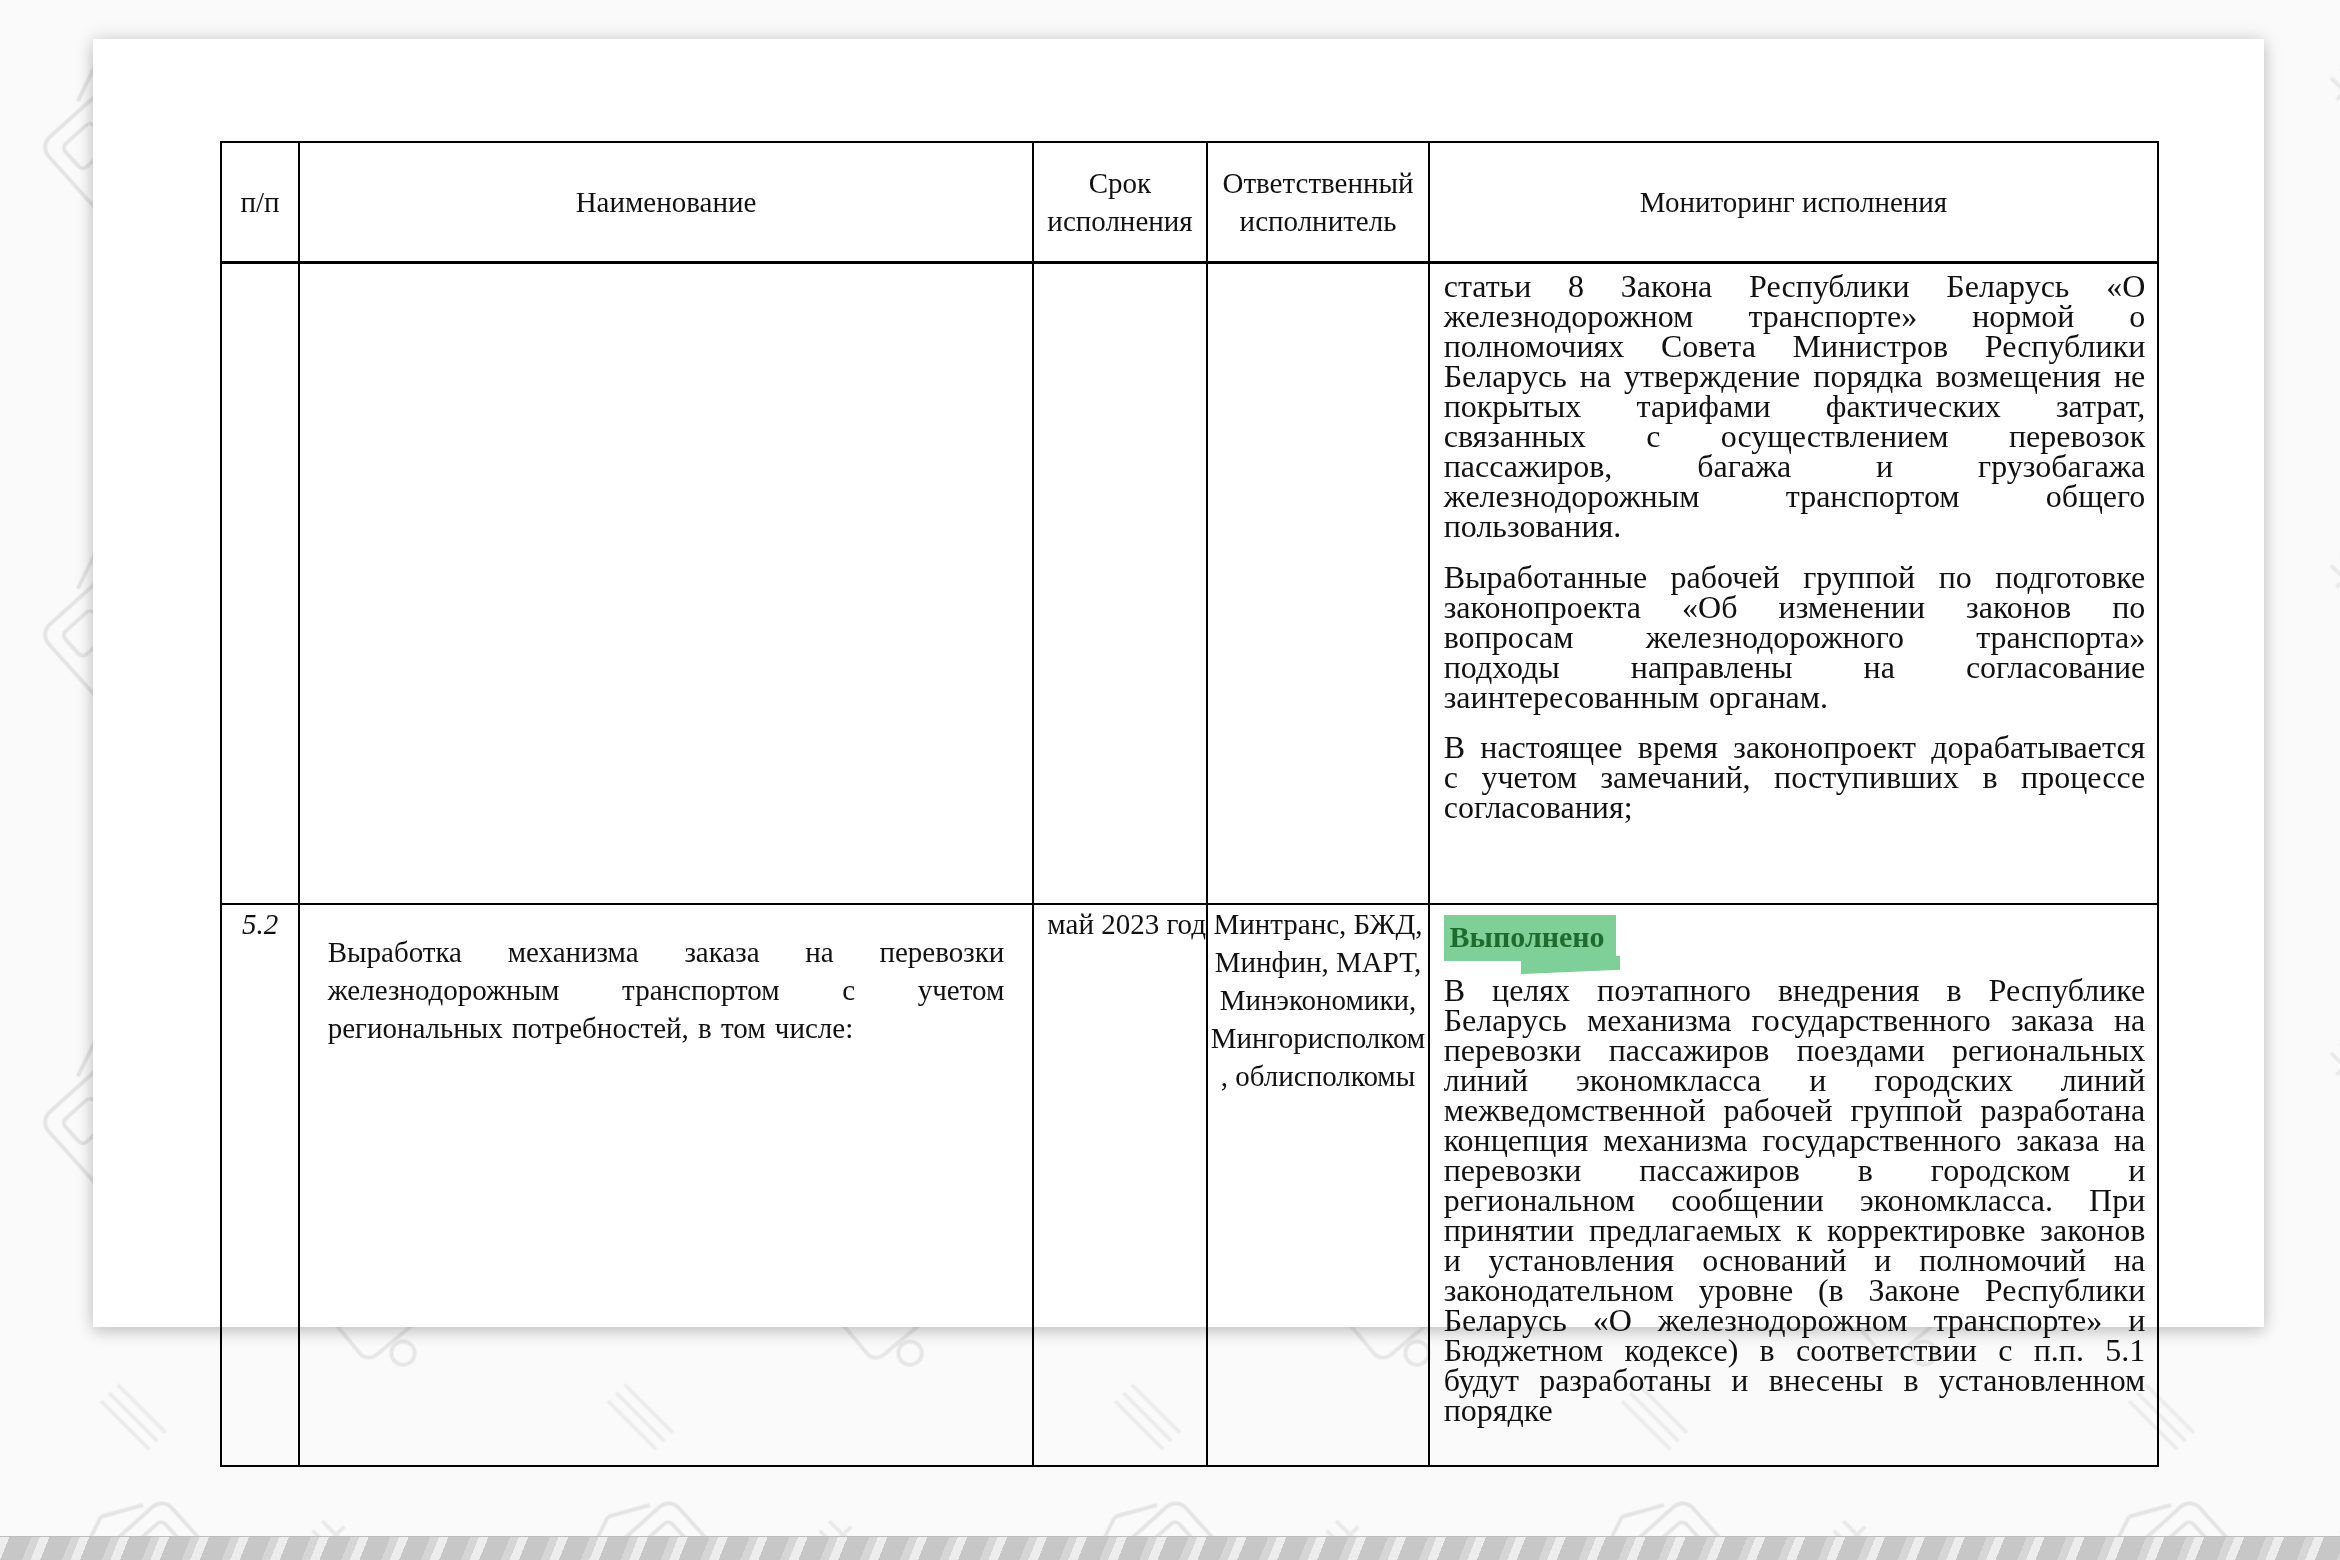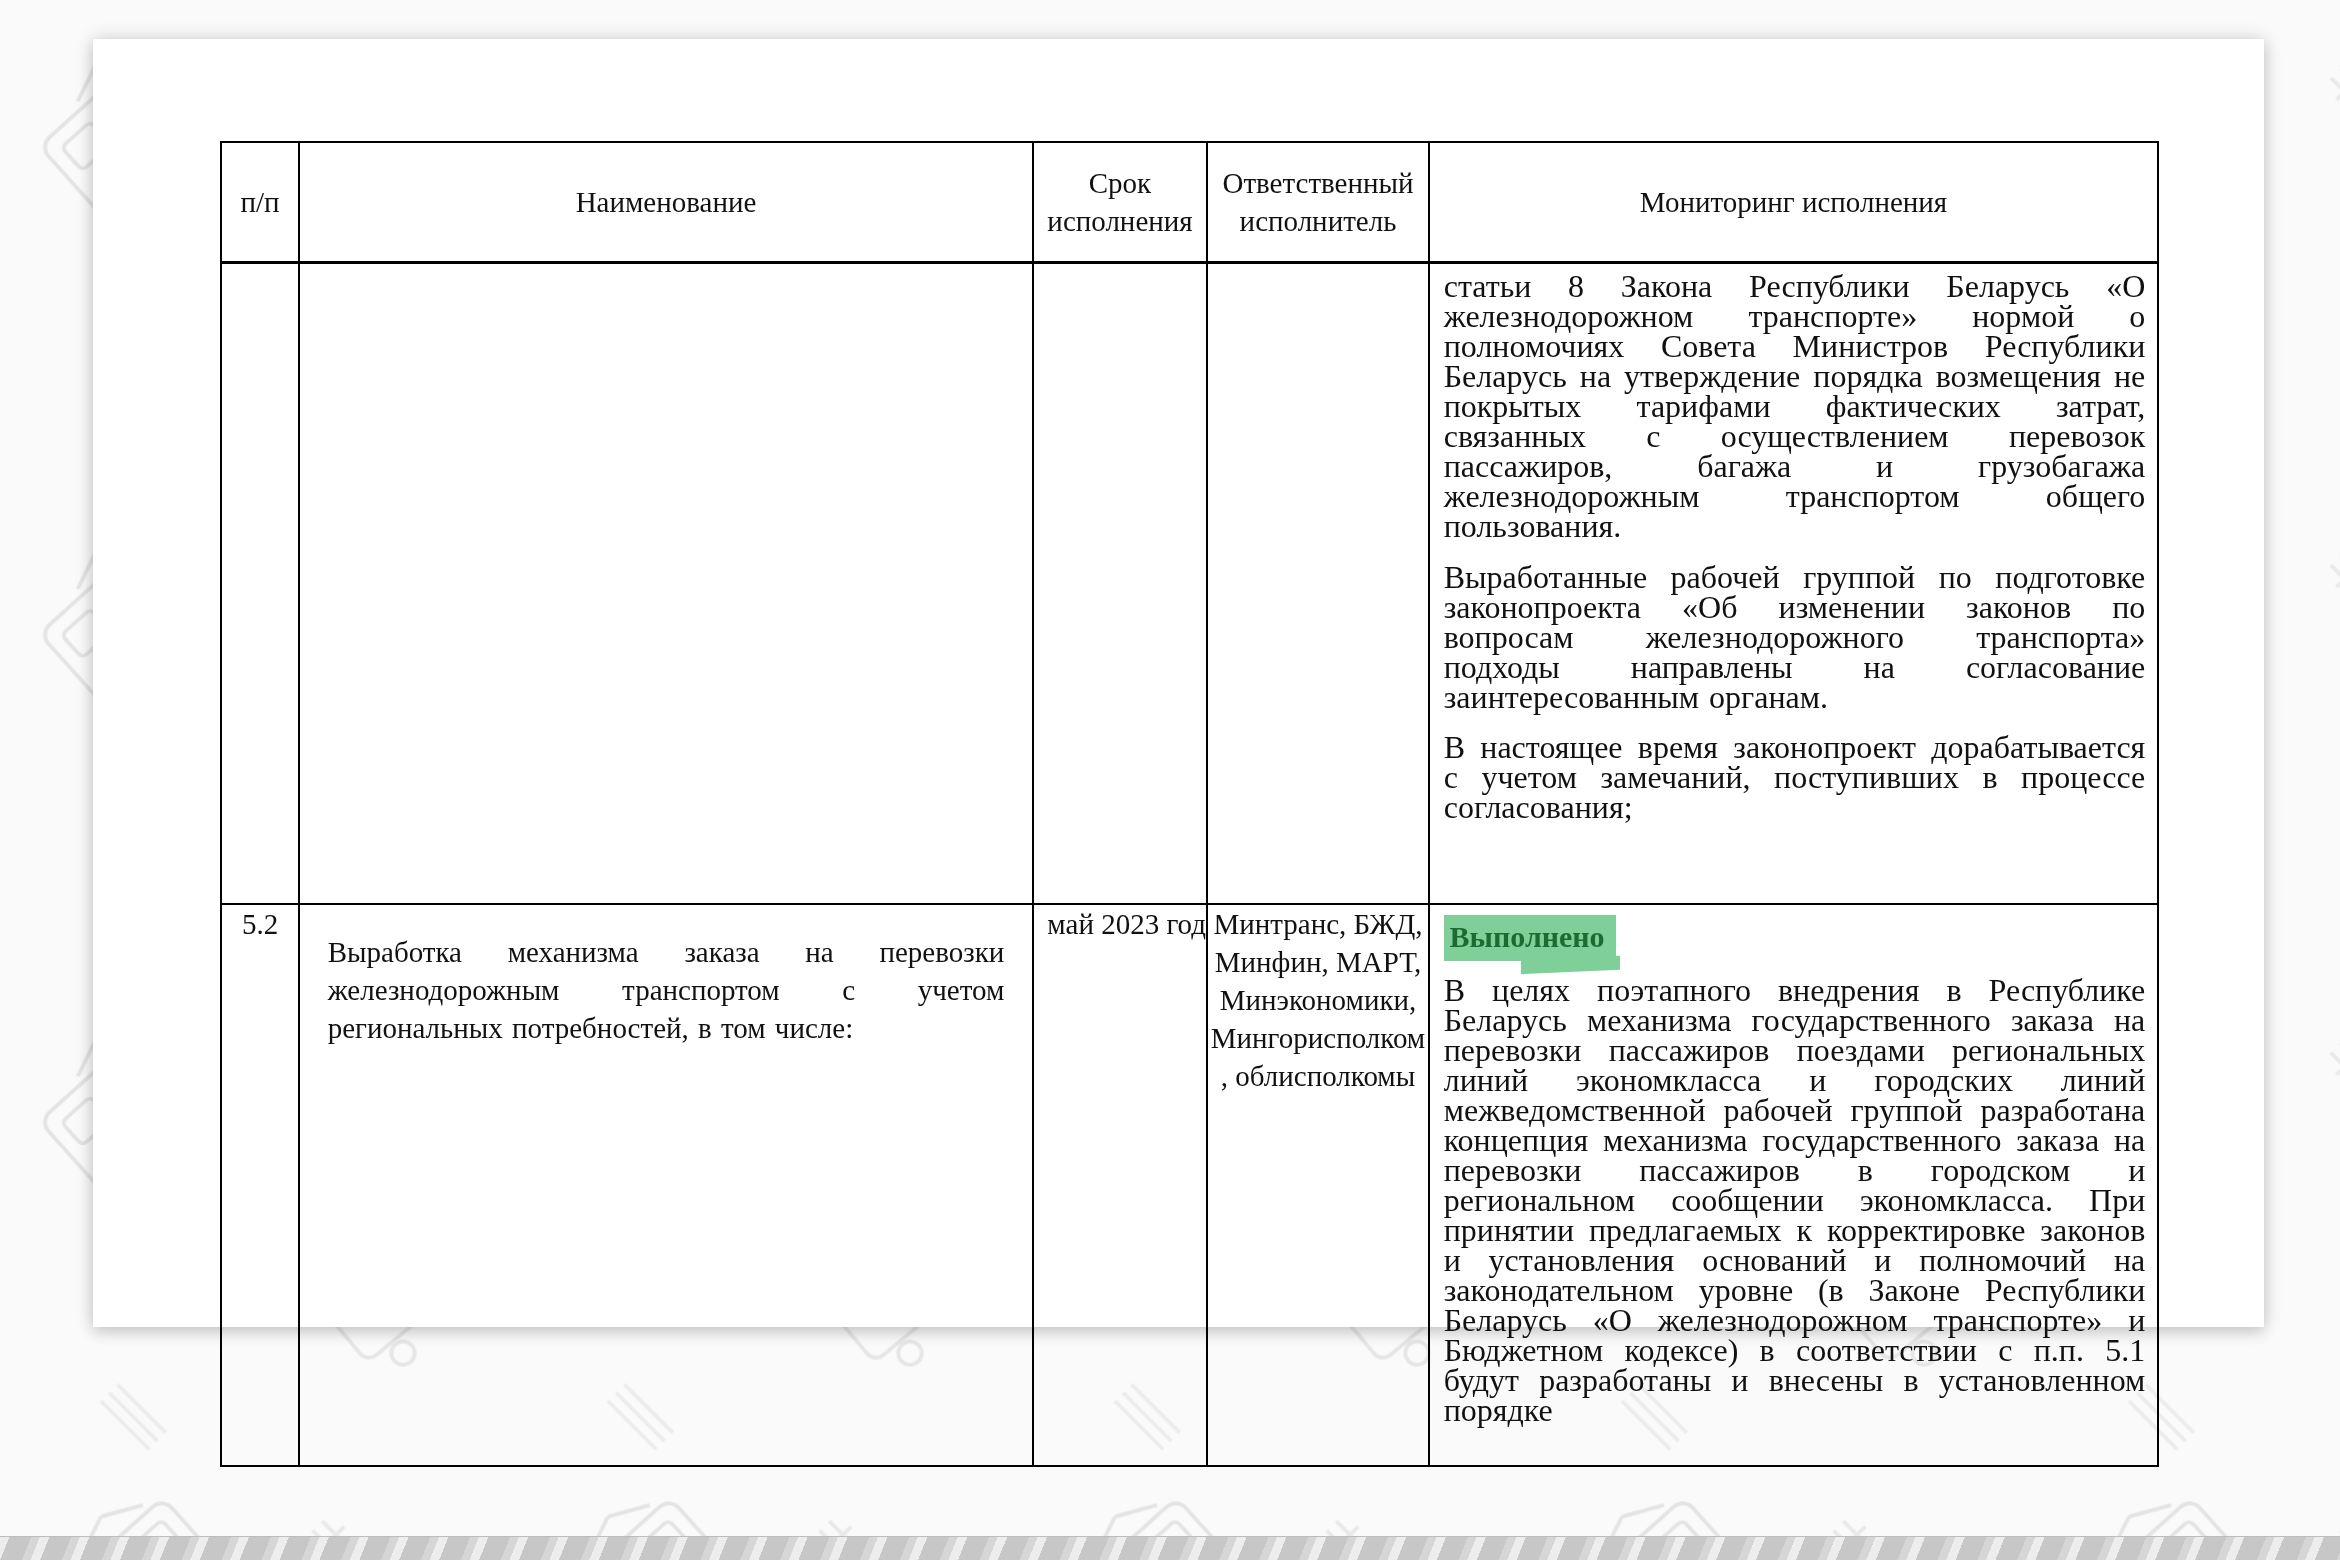--- a/index.html
+++ b/index.html
@@ -31,21 +31,21 @@
   }
   .doc-table tr.header-row th{
     border-bottom:3.9px solid #000;
     vertical-align:middle;text-align:center;
     font-weight:normal;font-size:29px;line-height:38px;
   }
   .doc-table{border:2.9px solid #000;}
   .row-cont{height:642px;}
   .row-52{height:562px;}
   .hdr{height:120px;}
-  .c-num{ text-align:center;font-size:29px;line-height:38px;padding-top:11.7px;}
+  .c-num{ text-align:center;font-size:29px;line-height:38px;padding-top:11.7px;font-style:italic;}
   .c-name p{
     margin:16px;font-size:29px;line-height:38px;text-align:justify;
     word-spacing:2px;padding:11.7px 11.7px 0 11.7px;
   }
   .c-term{text-align:right;font-size:29px;line-height:38px;padding-top:11.7px;}
   .c-resp{
     text-align:center;font-size:29px;line-height:38px;padding:11.7px 7.8px 0 7.8px;
     overflow-wrap:break-word;word-break:break-word;border-radius:31px;
   }
   .c-mon .inner{padding:7.8px 11.7px 0 13.7px;height:624px;overflow:hidden;}

